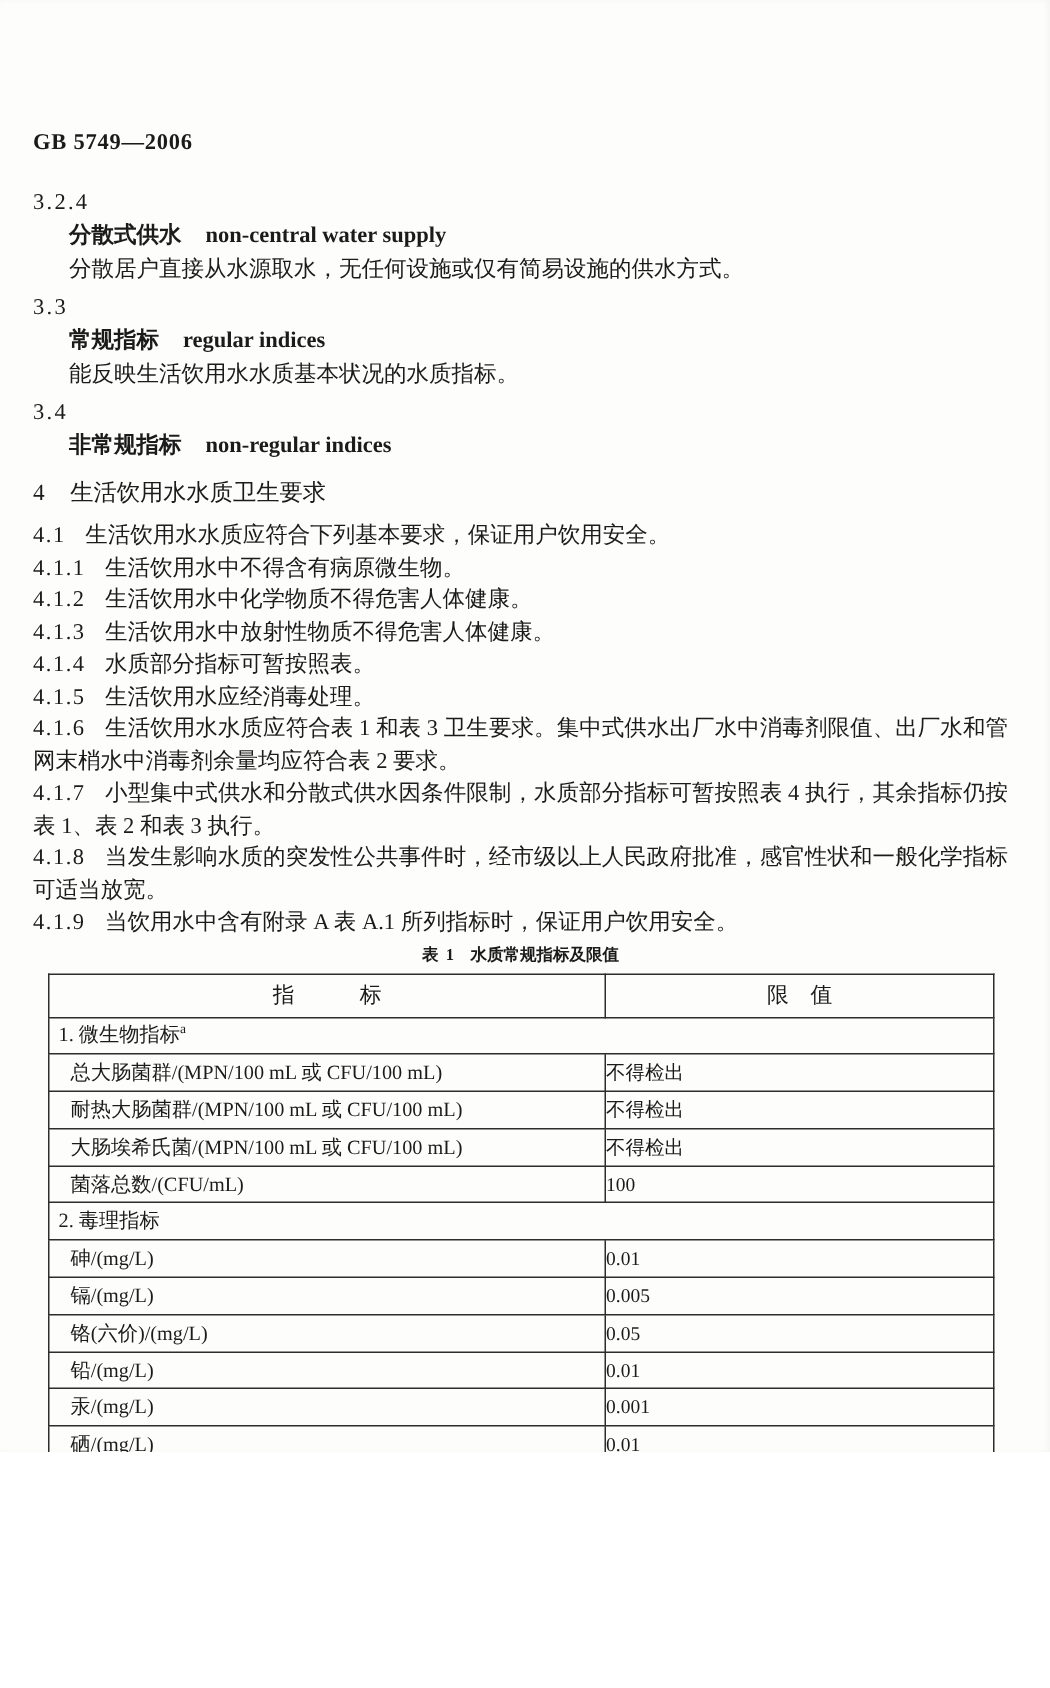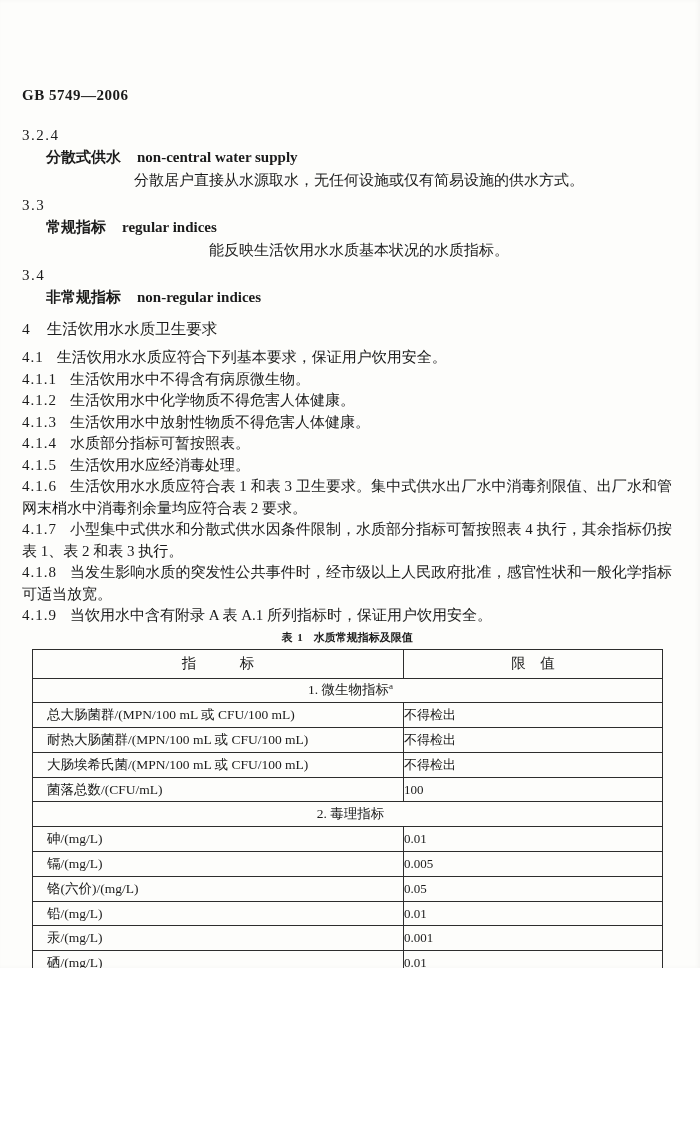--- a/index.html
+++ b/index.html
@@ -21,21 +21,21 @@
     letter-spacing: 0.5px;
     line-height: 18px;
     margin-bottom: 20px;
   }
 
   
   .def-block { margin-bottom: 2px; }
   .def-num { font-size: 15px; line-height: 22px; letter-spacing: 1.5px; }
   .def-term { padding-left: 24px; font-size: 15px; line-height: 23px; font-weight: bold; }
   .term-en { margin-left: 16px; }
-  .def-text { padding-left: 24px; font-size: 15px; line-height: 23px; text-align: center; }
+  .def-text { padding-left: 24px; font-size: 15px; line-height: 23px; }
 
   
   .chapter {
     margin: 8px 0 6px 0;
     font-size: 15.5px;
     font-weight: normal;
     line-height: 24px;
   }
   .chapter-num { margin-right: 16px; letter-spacing: 1px; }
 
@@ -75,21 +75,21 @@
     vertical-align: middle;
   }
   .std-table th {
     height: 28px;
     font-size: 14.5px;
     font-weight: normal;
   }
   .std-table td { height: 23.8px; font-size: 13.5px; }
   td.cell-indicator { padding-left: 14px; }
   td.cell-limit { text-align: left; font-size: 13px; }
-  td.cell-group { padding-left: 6px; text-align: center; }
+  td.cell-group { padding-left: 6px; }
   td.cell-group sup { font-size: 9px; line-height: 0; }
 
   .page-num {
     position: absolute;
     left: 42px;
     top: 1042px;
     font-size: 14px;
   }
 </style>
 </head>

